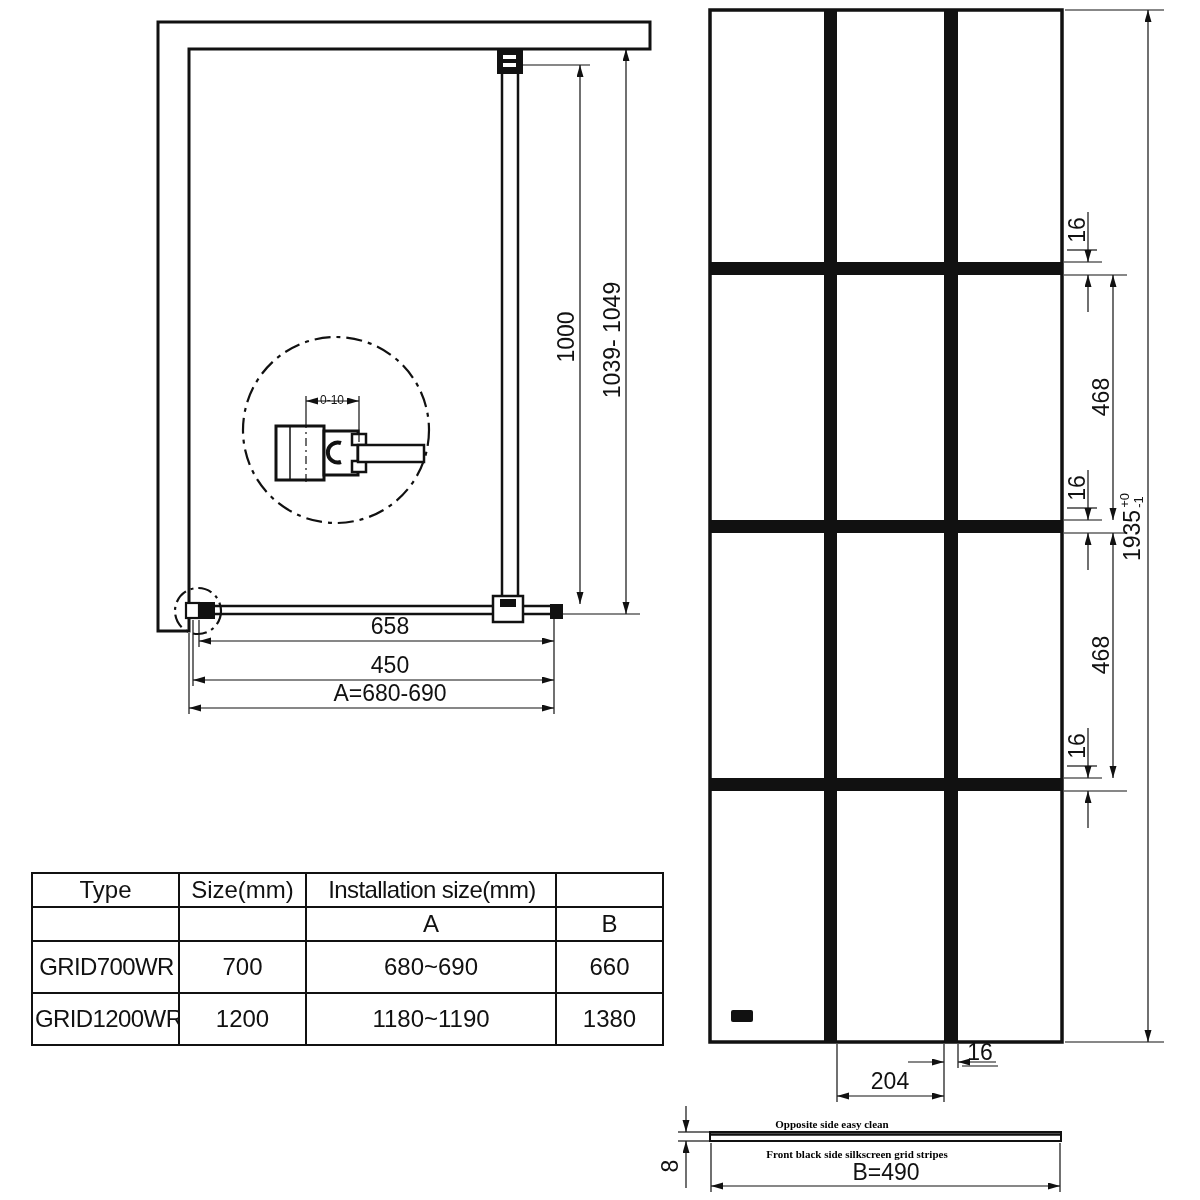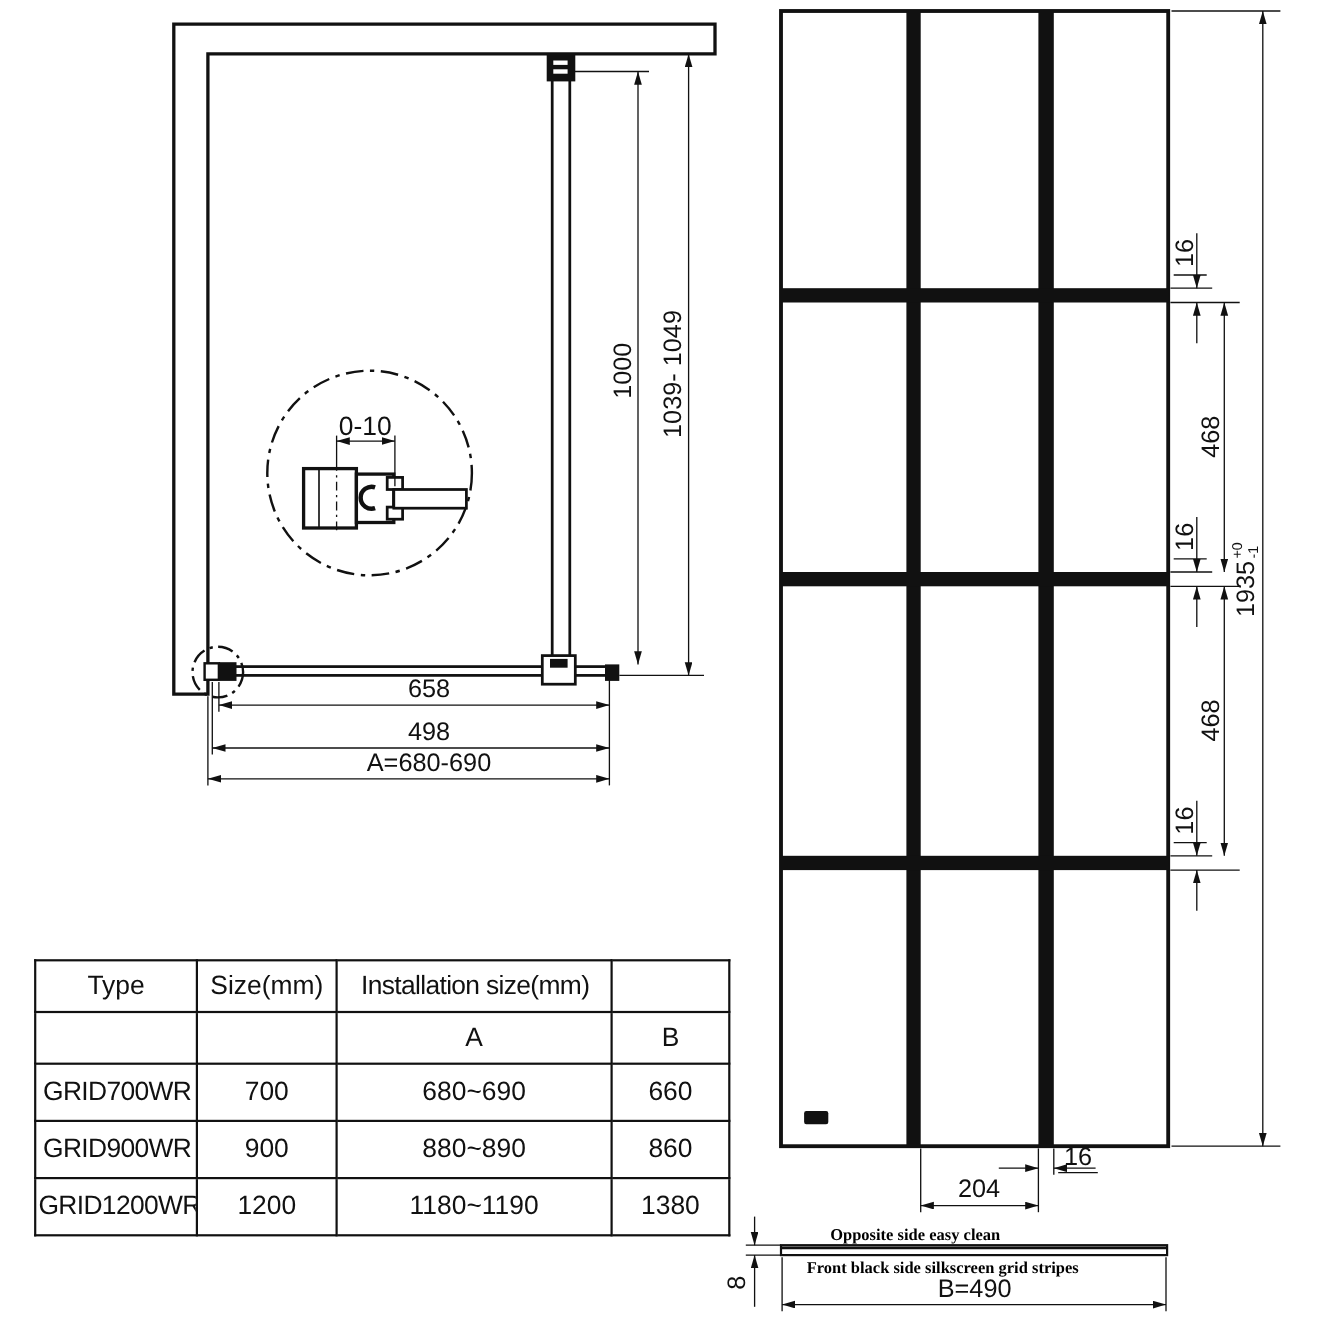--- a/index.html
+++ b/index.html
@@ -2,32 +2,32 @@
 <html><head>
 <meta charset="utf-8">
 <style>
   html,body{margin:0;padding:0;background:#fff;}
   #canvas{position:relative;width:1200px;height:1200px;background:#fff;overflow:hidden;
           font-family:"Liberation Sans",sans-serif;color:#111;}
   #linework{position:absolute;left:0;top:0;width:1200px;height:1200px;}
   .dim{position:absolute;transform:translate(-50%,-50%);font-size:23px;line-height:1;
        white-space:nowrap;color:#111;}
   .rot{transform:translate(-50%,-50%) rotate(-90deg);}
-  .small{font-size:24px;}
+  .small{font-size:12px;margin-top:12px;}
   .tolwrap{display:inline-flex;align-items:center;}
   .tol{display:inline-flex;flex-direction:column;font-size:13px;line-height:1.05;
        margin-left:2px;transform:translateY(-1px);}
   .tol span{font-style:normal;}
   .note{position:absolute;transform:translate(-50%,-50%);font-family:"Liberation Serif",serif;
-        font-weight:bold;font-size:15px;white-space:nowrap;color:#000;}
+        font-weight:bold;font-size:11px;white-space:nowrap;color:#000;}
   table.spec{position:absolute;left:31px;top:872px;border-collapse:collapse;table-layout:fixed;
         width:631px;font-size:24px;color:#111;}
   table.spec td,table.spec th{border:2.5px solid #111;padding:0;text-align:center;
         font-weight:normal;overflow:hidden;white-space:nowrap;}
-  table.spec .hrow{height:47px;}
+  table.spec .hrow{height:34px;}
   table.spec .drow{height:52px;}
   .cell-left{text-align:left;padding-left:2px !important;letter-spacing:-0.6px;margin-left:21px;}
 </style>
 </head>
 <body>
 
 <div id="canvas">
 
 <svg id="linework" viewBox="0 0 1200 1200">
   <defs>
@@ -156,21 +156,21 @@
       <line x1="686" y1="1188" x2="686" y2="1141" marker-end="url(#arr)"></line>
       <line x1="711" y1="1143" x2="711" y2="1192"></line>
       <line x1="1060" y1="1143" x2="1060" y2="1192"></line>
       <line x1="711" y1="1186" x2="1060" y2="1186" marker-start="url(#arr)" marker-end="url(#arr)"></line>
     </g>
   </g>
 </svg>
 
 <div class="dim small" style="left:332px;top:388px">0-10</div>
 <div class="dim" style="left:390px;top:626px">658</div>
-<div class="dim" style="left:390px;top:665px">498</div>
+<div class="dim" style="left:390px;top:665px">450</div>
 <div class="dim" style="left:390px;top:693px">A=680-690</div>
 <div class="dim rot" style="left:566px;top:337px">1000</div>
 <div class="dim rot" style="left:612px;top:340px">1039- 1049</div>
 
 <div class="dim rot" style="left:1077px;top:230px">16</div>
 <div class="dim rot" style="left:1077px;top:488px">16</div>
 <div class="dim rot" style="left:1077px;top:746px">16</div>
 <div class="dim rot" style="left:1101px;top:397px">468</div>
 <div class="dim rot" style="left:1101px;top:655px">468</div>
 <div class="dim rot" style="left:1133px;top:527px">
@@ -211,26 +211,20 @@
     <td>A</td>
     <td>B</td>
   </tr>
   <tr class="drow">
     <td class="cell-left">GRID700WR</td>
     <td>700</td>
     <td>680~690</td>
     <td>660</td>
   </tr>
   <tr class="drow">
-    <td class="cell-left">GRID900WR</td>
-    <td>900</td>
-    <td>880~890</td>
-    <td>860</td>
-  </tr>
-  <tr class="drow">
     <td class="cell-left">GRID1200WR</td>
     <td>1200</td>
     <td>1180~1190</td>
     <td>1380</td>
   </tr>
 </tbody>
     </table>
 
 </div>
 

